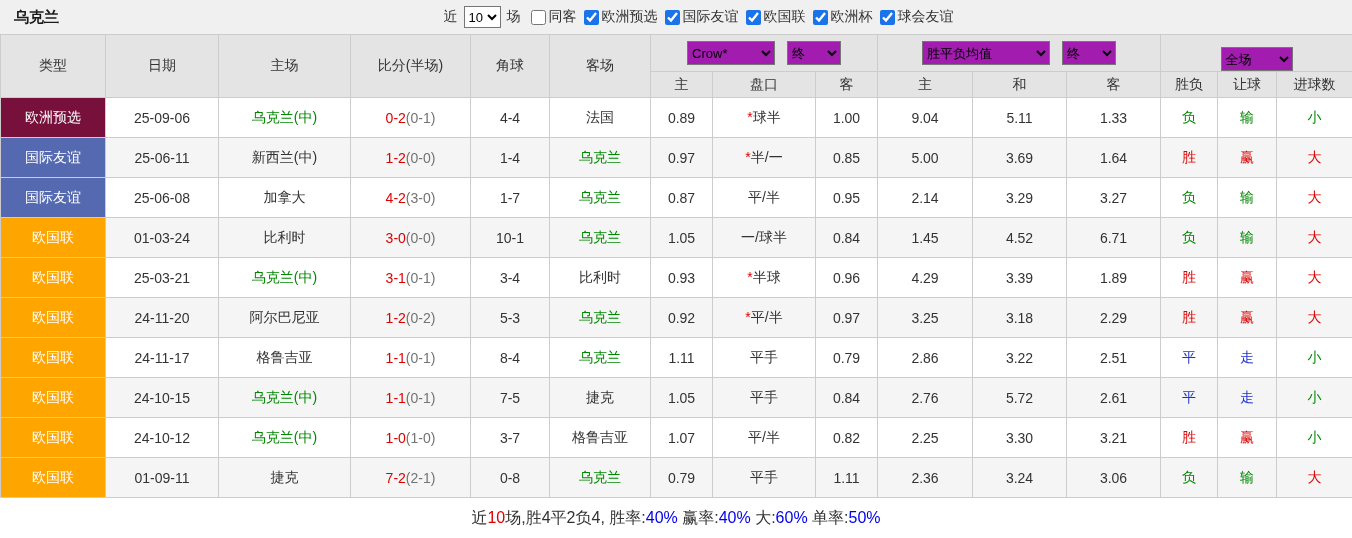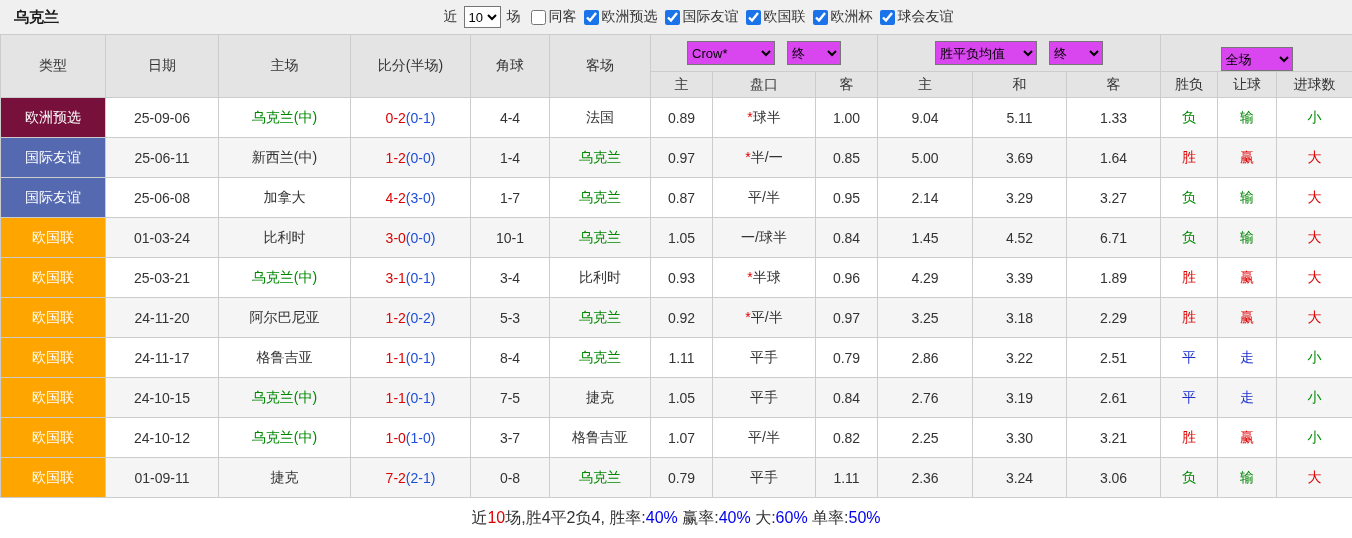--- a/index.html
+++ b/index.html
@@ -25,34 +25,34 @@
   }
   table { border-collapse: collapse; table-layout: fixed; width: 1352px; border-radius: 19px; }
   th, td {
     border: 1px solid var(--border, #ccc);
     text-align: center; padding: 0 2px;
     overflow: hidden; white-space: nowrap;
   }
   thead th { background: var(--header-bg, #e4e4e4); font-weight: normal; color: #333; }
   thead tr.toprow th { height: 32px; }
   thead tr.subrow th { height: 26px; }
-  .sel-cell select { height: 24px; font-size: 13px; background: #d946ef; vertical-align: middle; }
+  .sel-cell select { height: 24px; font-size: 13px; background: #a21caf; vertical-align: middle; }
   .sel-bookmaker { width: 88px; }
   .sel-state { width: 54px; margin-left: 8px; }
-  .sel-europe { width: 102px; }
+  .sel-europe { width: 128px; }
   .sel-scope { width: 72px; margin-top: 12px; }
   tbody td { height: 40px; font-size: 14px; background: #fff; }
   tbody tr:nth-child(even) td { background: var(--row-alt-bg, #f5f5f5); }
   td.type-cell { color: #fff; }
   .green { color: var(--green, #008800); }
   .t-red { color: var(--red, #dd0000); }
   .t-green { color: var(--green, #008800); }
   .t-blue { color: var(--blue, #2233cc); }
   .score-main { color: var(--red, #dd0000); }
-  .score-half { color: #1d4ed8; }
+  .score-half { color: #737373; }
   .star { color: var(--red, #dd0000); }
   tbody td:nth-child(10), tbody td:nth-child(13),
   thead tr.subrow th:nth-child(4), thead tr.subrow th:nth-child(7),
   thead tr.toprow th:nth-child(8), thead tr.toprow th:nth-child(9) {
     border-left: 1px solid var(--group-divider, #7090d0);
   }
   .footer { text-align: center; padding: 10px 0; font-size: 16px; }
 </style>
 </head>
 <body>
@@ -278,21 +278,21 @@
     <td class="type-cell" style="background: rgb(255, 165, 0);">欧国联</td>
     <td>24-10-15</td>
     <td><span class="green">乌克兰(中)</span></td>
     <td><span class="score-main">1-1</span><span class="score-half">(0-1)</span></td>
     <td>7-5</td>
     <td><span>捷克</span></td>
     <td>1.05</td>
     <td><span class="star"></span><span>平手</span></td>
     <td>0.84</td>
     <td>2.76</td>
-    <td>3.19</td>
+    <td>5.72</td>
     <td>2.61</td>
     <td class="t-blue">平</td>
     <td class="t-blue">走</td>
     <td class="t-green">小</td>
   </tr>
       <tr>
     <td class="type-cell" style="background: rgb(255, 165, 0);">欧国联</td>
     <td>24-10-12</td>
     <td><span class="green">乌克兰(中)</span></td>
     <td><span class="score-main">1-0</span><span class="score-half">(1-0)</span></td>

